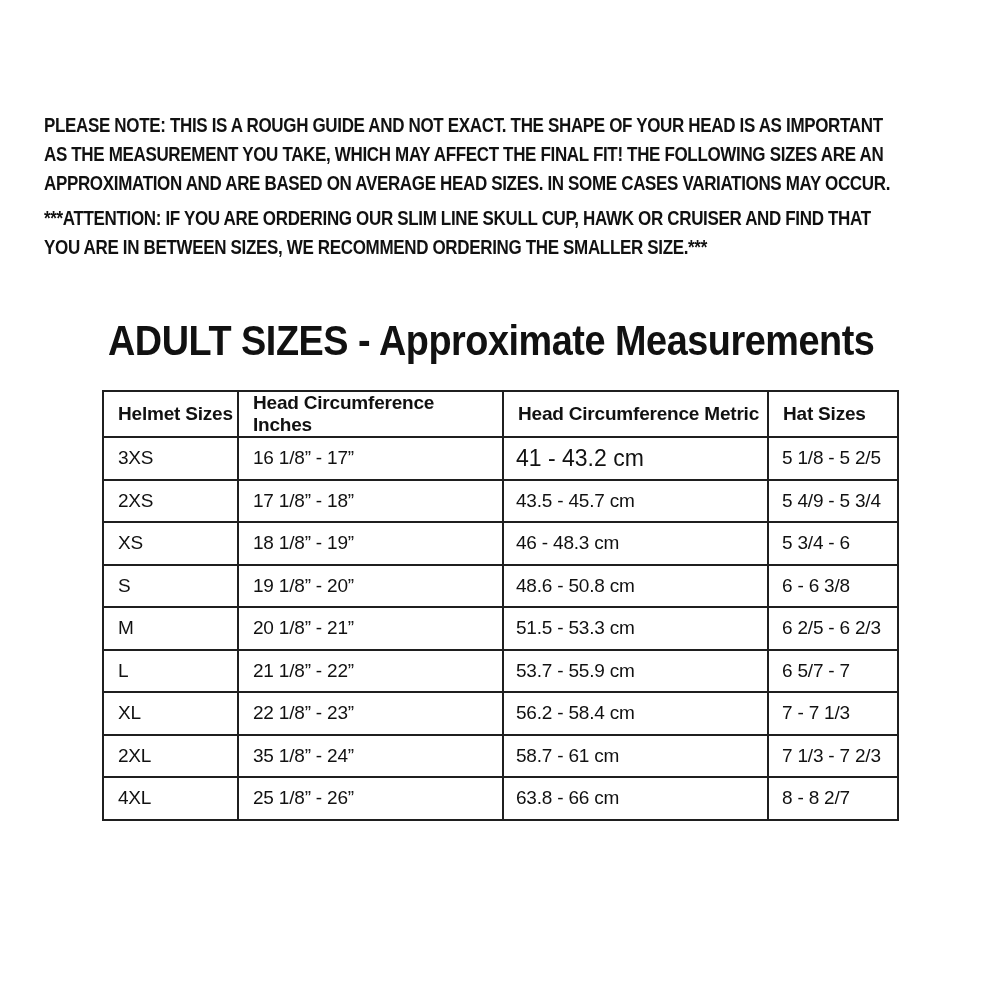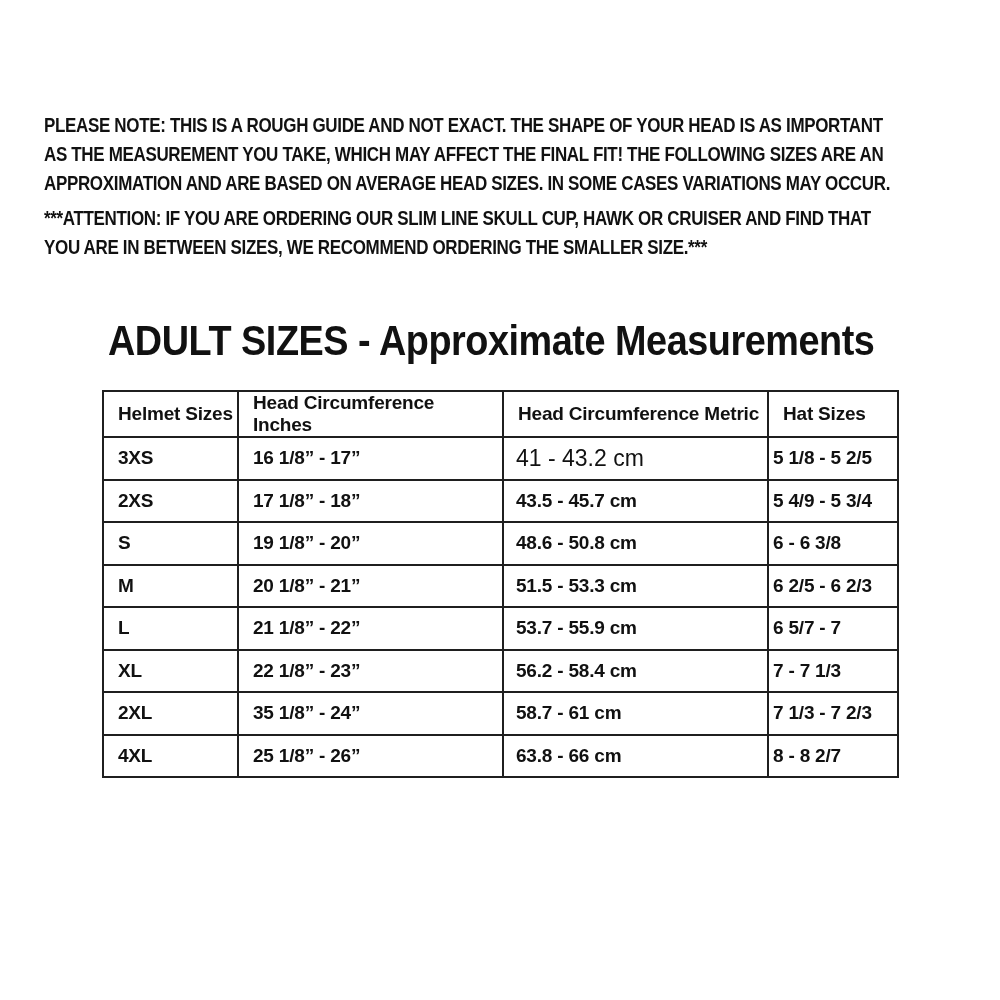--- a/index.html
+++ b/index.html
@@ -65,25 +65,25 @@
     padding:0 4px 0 14px;
     overflow:hidden;
   }
   .size-chart thead th{
     height:41px;
     font-weight:700;
     font-size:19px;
   }
   .size-chart tbody td{
     height:40.5px;
-    font-weight:700;
+    font-weight:400;
   }
   .size-chart td.col-inches{}
   .size-chart td.col-metric{padding-left:12px;}
-  .size-chart td.col-hat{padding-left:4px;}
+  .size-chart td.col-hat{padding-left:13px;}
   .size-chart td.metric-emphasis{
     font-size:23px;
     font-weight:400;
     letter-spacing:0;
   }
 </style>
 </head>
 <body>
 
 <div>
@@ -119,20 +119,26 @@
           <td class="col-metric metric-emphasis">41 - 43.2 cm</td>
           <td class="col-hat">5 1/8 - 5 2/5</td>
         </tr>
         <tr>
           <td class="col-helmet">2XS</td>
           <td class="col-inches">17 1/8” - 18”</td>
           <td class="col-metric">43.5 - 45.7 cm</td>
           <td class="col-hat">5 4/9 - 5 3/4</td>
         </tr>
         <tr>
+          <td class="col-helmet">XS</td>
+          <td class="col-inches">18 1/8” - 19”</td>
+          <td class="col-metric">46 - 48.3 cm</td>
+          <td class="col-hat">5 3/4 - 6</td>
+        </tr>
+        <tr>
           <td class="col-helmet">S</td>
           <td class="col-inches">19 1/8” - 20”</td>
           <td class="col-metric">48.6 - 50.8 cm</td>
           <td class="col-hat">6 - 6 3/8</td>
         </tr>
         <tr>
           <td class="col-helmet">M</td>
           <td class="col-inches">20 1/8” - 21”</td>
           <td class="col-metric">51.5 - 53.3 cm</td>
           <td class="col-hat">6 2/5 - 6 2/3</td>

